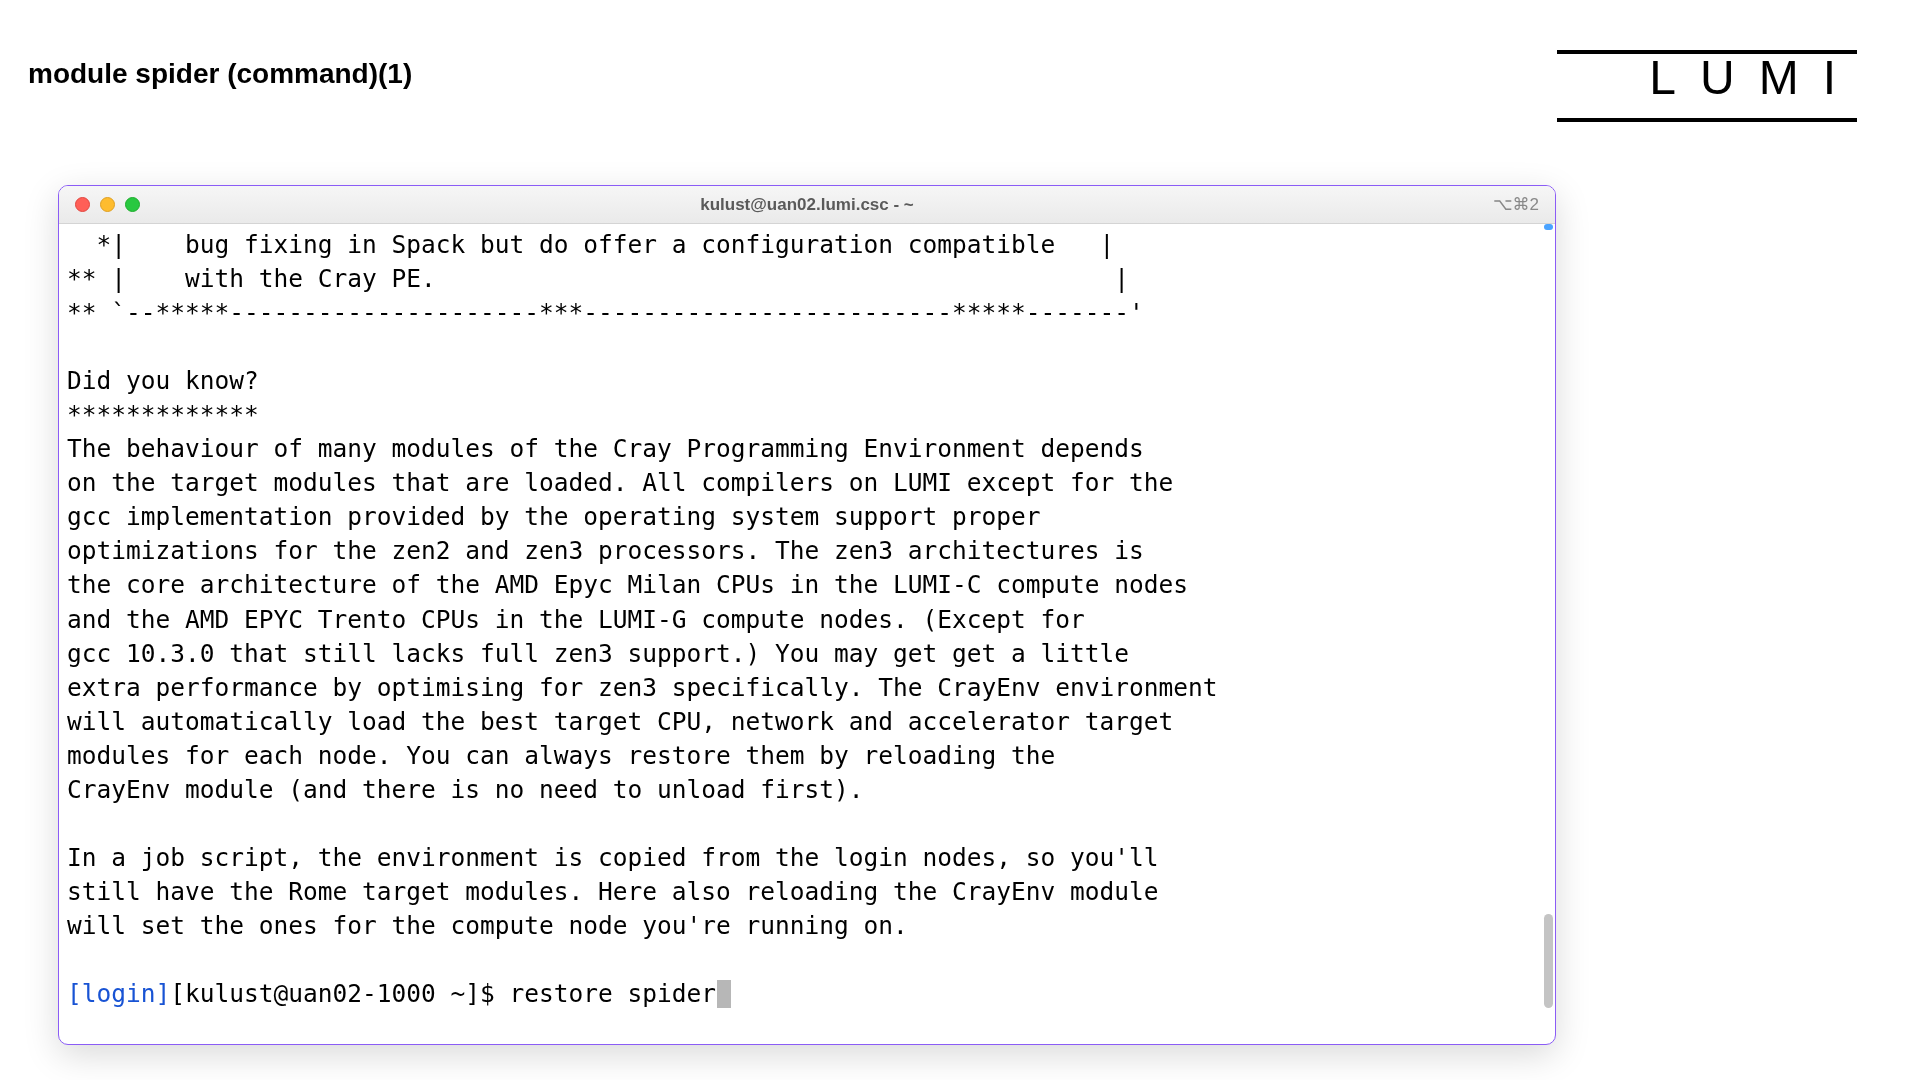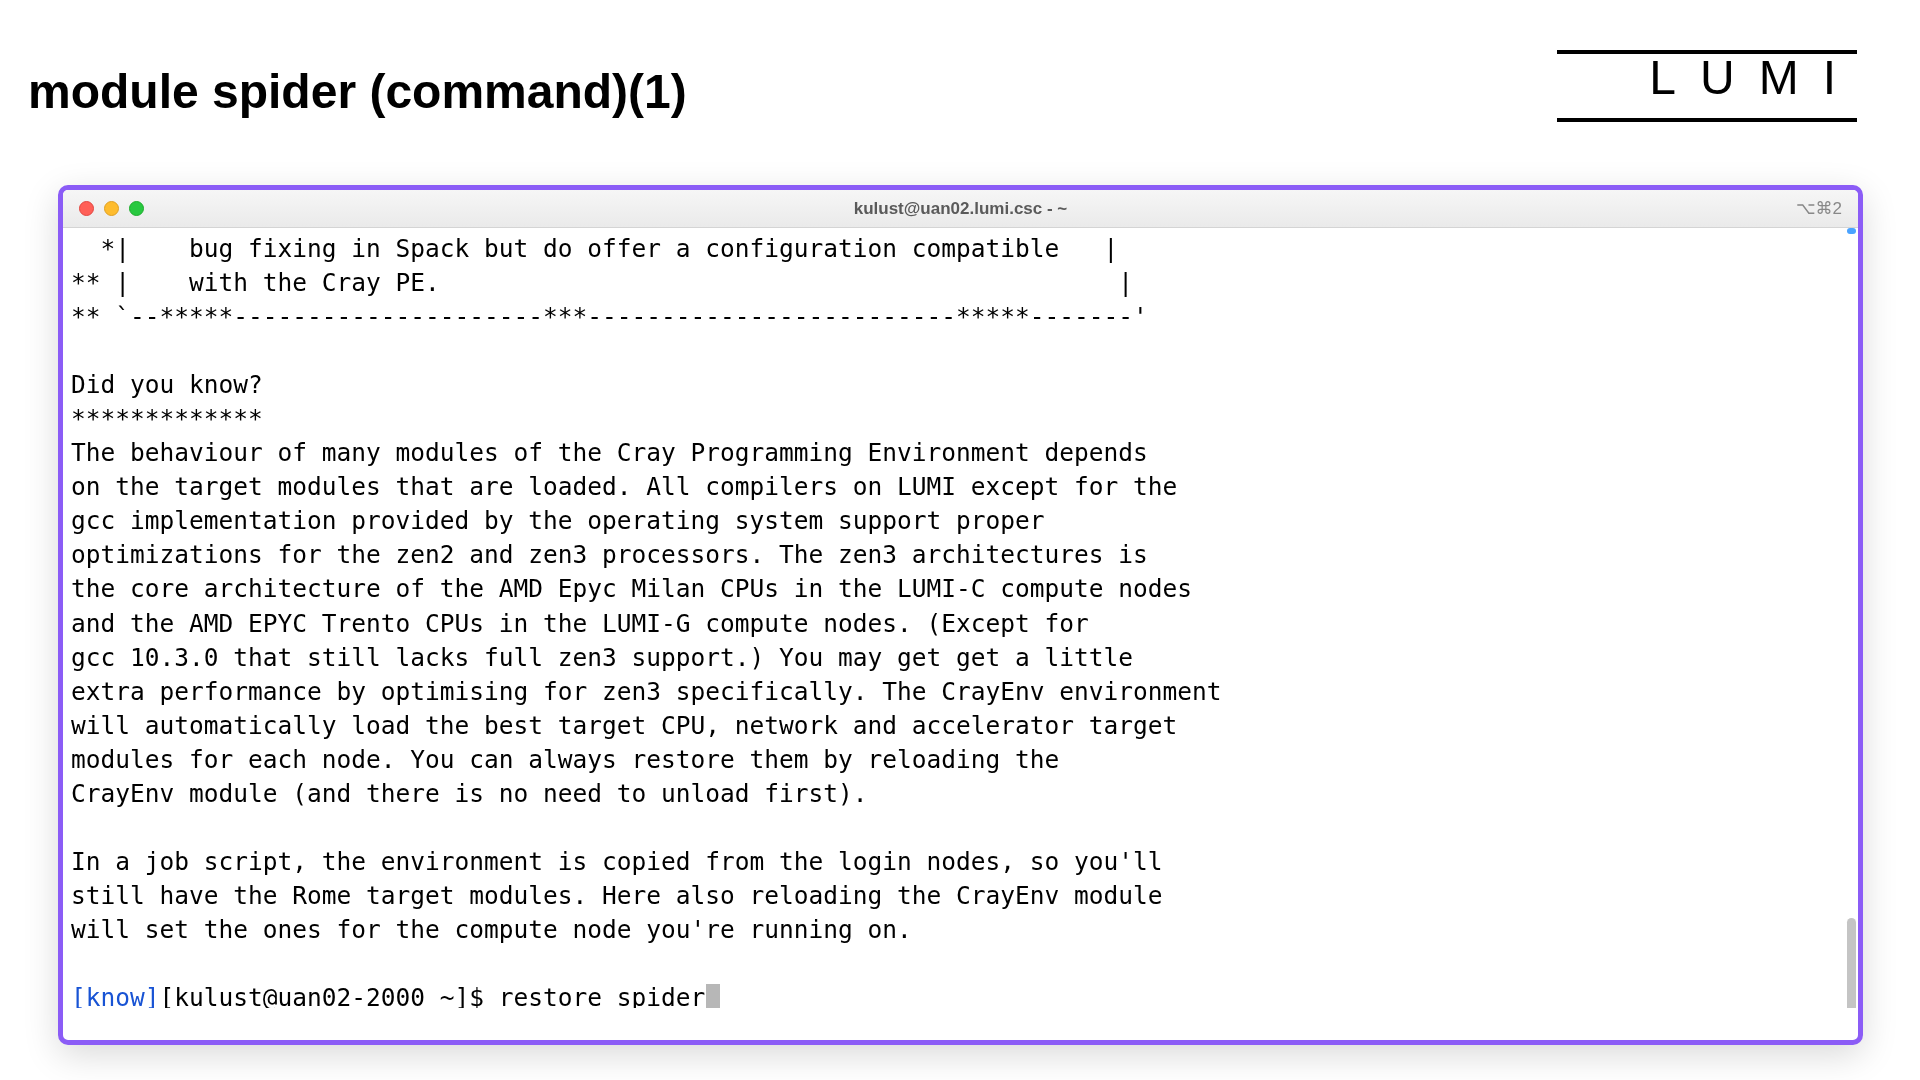--- a/index.html
+++ b/index.html
@@ -6,23 +6,23 @@
   body {
     width: 1920px;
     height: 1080px;
     background: #ffffff;
     font-family: -apple-system, BlinkMacSystemFont, "Segoe UI", sans-serif;
     position: relative;
     overflow: hidden;
   }
   .slide-title {
     position: absolute;
-    top: 64px;
+    top: 58px;
     left: 28px;
-    font-size: 48px;
+    font-size: 28px;
     font-weight: 700;
     color: #000;
     letter-spacing: 0px;
   }
   .logo {
     position: absolute;
     top: 50px;
     right: 60px;
     font-size: 48px;
     font-weight: 400;
@@ -44,24 +44,24 @@
     top: 118px;
     right: 63px;
     width: 300px;
     height: 4px;
     background: #000;
   }
   .terminal-window {
     position: absolute;
     top: 185px;
     left: 58px;
-    width: 1805px;
+    width: 1498px;
     height: 860px;
     background: #fff;
-    border: 5px solid #8b5cf6;
+    border: 1px solid #8b5cf6;
     border-radius: 10px;
     box-shadow: 0 10px 35px rgba(0,0,0,0.15);
     overflow: hidden;
   }
   .titlebar {
     height: 38px;
     background: linear-gradient(#f6f6f6, #eaeaea);
     border-bottom: 1px solid #d4d4d4;
     display: flex;
     align-items: center;
@@ -201,20 +201,20 @@
 gcc 10.3.0 that still lacks full zen3 support.) You may get get a little
 extra performance by optimising for zen3 specifically. The CrayEnv environment
 will automatically load the best target CPU, network and accelerator target
 modules for each node. You can always restore them by reloading the
 CrayEnv module (and there is no need to unload first).
 
 In a job script, the environment is copied from the login nodes, so you'll
 still have the Rome target modules. Here also reloading the CrayEnv module
 will set the ones for the compute node you're running on.
 
-</span><span class="prompt-lumi">[know]</span><span class="prompt-rest">[kulust@uan02-2000 ~]$ </span><span>restore spider</span><span class="cursor-block"></span>
+</span><span class="prompt-lumi">[login]</span><span class="prompt-rest">[kulust@uan02-1000 ~]$ </span><span>restore spider</span><span class="cursor-block"></span>
     <div class="scrollbar-track">
       <div style="position: absolute; top: 0px; right: 0px; width: 9px; background: rgb(74, 163, 255); border-radius: 4px; height: 6px;" id="sb-blue"></div>
       <div class="scrollbar-thumb" id="sb-thumb" style="top: 690px; height: 94px;"></div>
     </div>
   </div>
 
 </div>
 
 </body></html>

